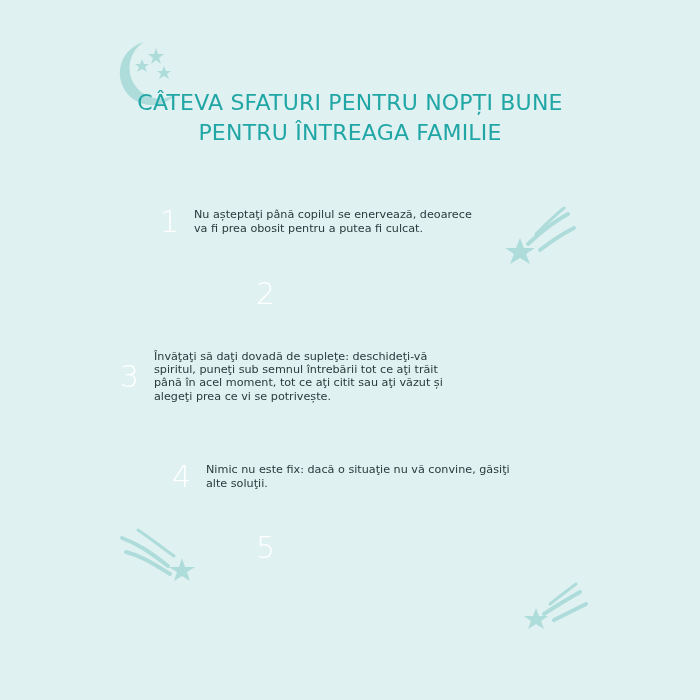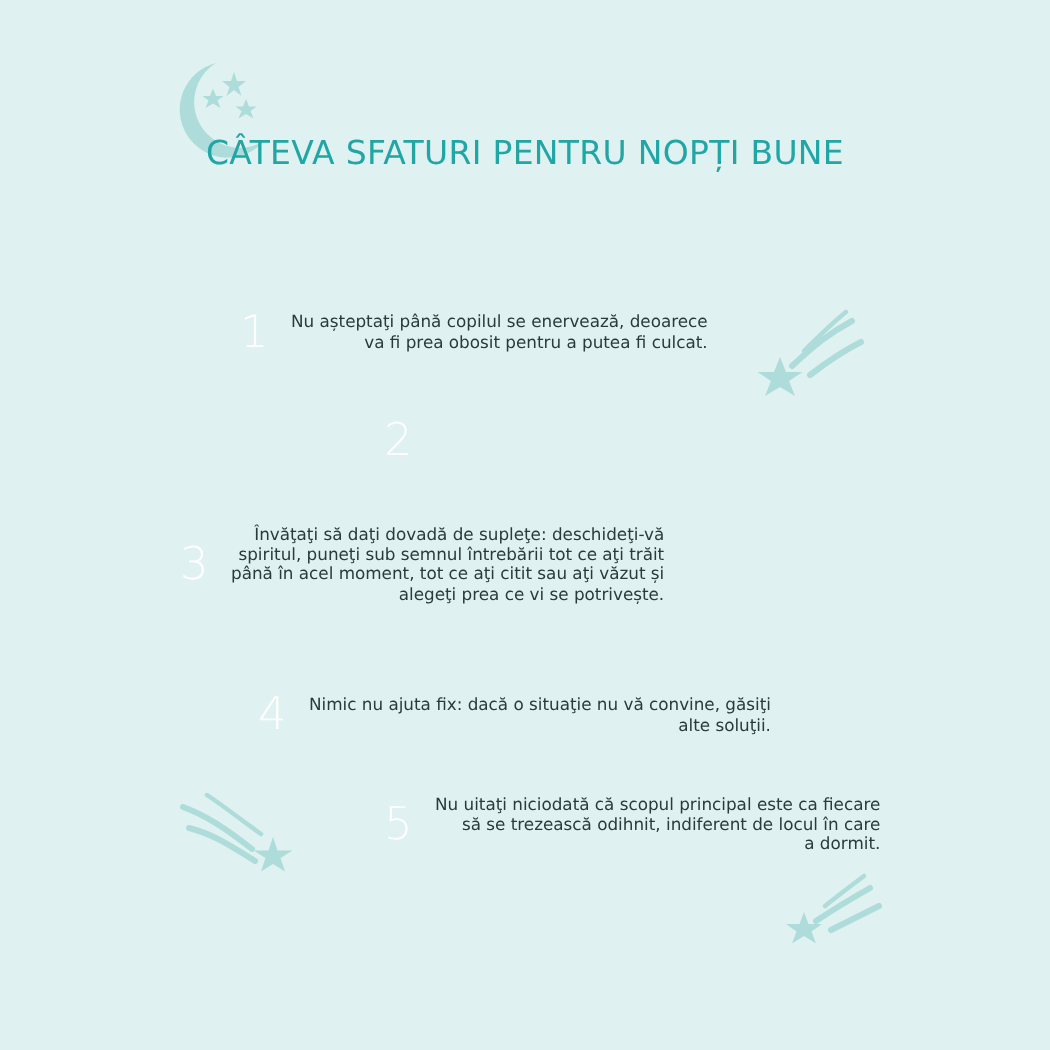--- a/index.html
+++ b/index.html
@@ -31,21 +31,20 @@
       font-size: 30px;
       width: 34px;
       text-align: left;
       flex: 0 0 auto;
     }
     .txt {
       color: #2c3a3c;
       font-size: 11.2px;
       line-height: 13.2px;
       white-space: pre-line;
-      text-align: right;
     }
   </style>
 </head>
 <body>
 
 <svg class="deco" style="left:104px;top:36px" width="80" height="78" viewBox="0 0 80 78">
   <path d="M40 6 A32 32 0 1 0 72 58 A26 26 0 1 1 40 6 Z" fill="#aedcdb"></path>
   <polygon points="52,12 54,18 60,18 55,22 57,28 52,24 47,28 49,22 44,18 50,18" fill="#aedcdb"></polygon>
   <polygon points="38,23 40,28 45,28 41,31 43,36 38,33 33,36 35,31 31,28 36,28" fill="#aedcdb"></polygon>
   <polygon points="60,30 62,35 67,35 63,38 65,43 60,40 55,43 57,38 53,35 58,35" fill="#aedcdb"></polygon>
@@ -67,20 +66,21 @@
 
 <svg class="deco" style="left:520px;top:580px" width="70" height="52" viewBox="0 0 70 52">
   <path d="M24 34 C36 26 46 20 60 12" stroke="#aedcdb" stroke-width="4" fill="none" stroke-linecap="round"></path>
   <path d="M34 40 C46 34 54 30 66 24" stroke="#aedcdb" stroke-width="4" fill="none" stroke-linecap="round"></path>
   <path d="M30 24 C40 16 48 10 56 4" stroke="#aedcdb" stroke-width="3" fill="none" stroke-linecap="round"></path>
   <polygon points="16,28 19,36 28,36 21,41 24,49 16,44 8,49 11,41 4,36 13,36" fill="#aedcdb"></polygon>
 </svg>
 
 <div class="title">
   <div>CÂTEVA SFATURI PENTRU NOPȚI BUNE</div>
+  <div>PENTRU ÎNTREAGA FAMILIE</div>
 </div>
 
 <div class="tip" style="left:160px;top:204px">
   <span class="num">1</span>
   <span class="txt">Nu așteptaţi până copilul se enervează, deoarece
 va fi prea obosit pentru a putea fi culcat.</span>
 </div>
 
 <div class="tip" style="left:256px;top:276px">
   <span class="num">2</span>
@@ -89,22 +89,19 @@
 <div class="tip" style="left:120px;top:350px">
   <span class="num">3</span>
   <span class="txt">Învăţaţi să daţi dovadă de supleţe: deschideţi-vă
 spiritul, puneţi sub semnul întrebării tot ce aţi trăit
 până în acel moment, tot ce aţi citit sau aţi văzut și
 alegeţi prea ce vi se potrivește.</span>
 </div>
 
 <div class="tip" style="left:172px;top:459px">
   <span class="num">4</span>
-  <span class="txt">Nimic nu ajuta fix: dacă o situaţie nu vă convine, găsiţi
+  <span class="txt">Nimic nu este fix: dacă o situaţie nu vă convine, găsiţi
 alte soluţii.</span>
 </div>
 
 <div class="tip" style="left:256px;top:530px">
   <span class="num">5</span>
-  <span class="txt">Nu uitaţi niciodată că scopul principal este ca fiecare
-să se trezească odihnit, indiferent de locul în care
-a dormit.</span>
 </div>
 
 </body></html>

